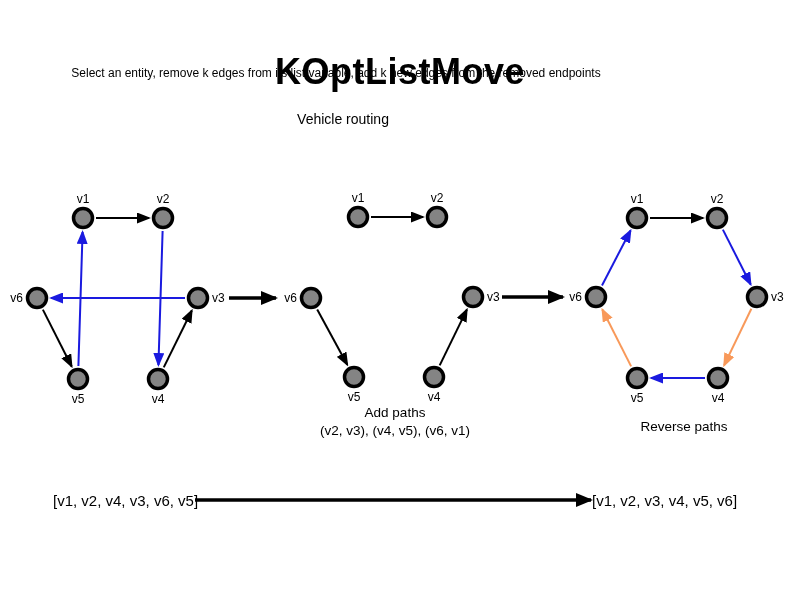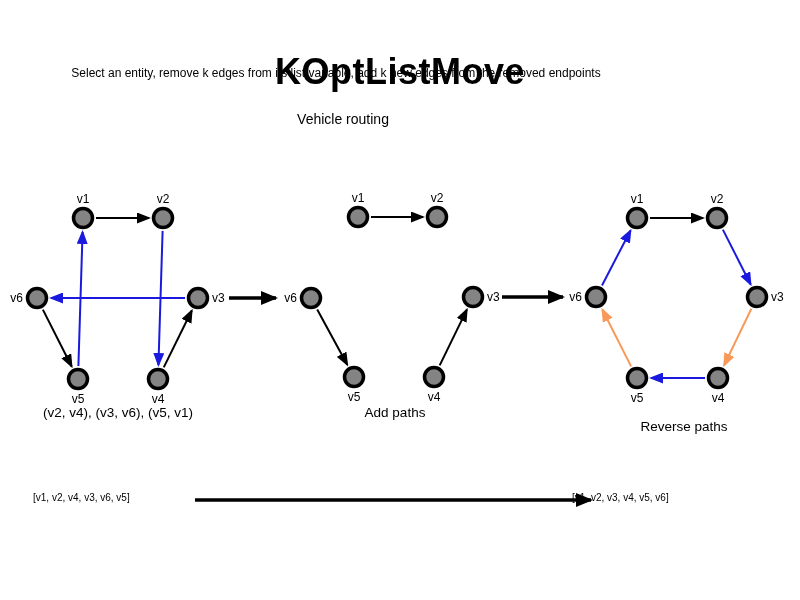--- a/index.html
+++ b/index.html
@@ -17,21 +17,21 @@
   }
   .scenario{
     position:absolute;left:0;top:111px;width:686px;text-align:center;
     font-size:14px;
   }
   svg.diagram{position:absolute;left:0;top:0;}
   .caption{position:absolute;top:404px;width:220px;text-align:center;line-height:18px;font-size:13.5px;}
   .caption-1{left:8px;}
   .caption-2{left:285px;}
   .caption-3{left:574px;margin-top:14px;}
-  .result-text{position:absolute;top:492px;font-size:10px;white-space:nowrap;}
+  .result-text{position:absolute;top:492px;font-size:15px;white-space:nowrap;margin-left:20px;}
   .result-before{left:33px;}
   .result-after{left:572px;}
 </style>
 </head>
 <body>
 
 <h1 class="page-title">KOptListMove</h1>
 <div class="subtitle">Select an entity, remove k edges from its list variable, add k new edges from the removed endpoints</div>
 <div class="scenario">Vehicle routing</div>
 
@@ -100,23 +100,23 @@
     <circle cx="637" cy="378" r="9.5" fill="#848484" stroke="#000000" stroke-width="3.5"></circle>
     <text x="637" y="402" text-anchor="middle" font-size="12" fill="#000">v5</text>
     <circle cx="718" cy="378" r="9.5" fill="#848484" stroke="#000000" stroke-width="3.5"></circle>
     <text x="718" y="402" text-anchor="middle" font-size="12" fill="#000">v4</text>
     <line x1="229" y1="298" x2="276" y2="298" stroke="#000000" stroke-width="3.5" marker-end="url(#ah-big)"></line>
     <line x1="502" y1="297" x2="563" y2="297" stroke="#000000" stroke-width="3.5" marker-end="url(#ah-big)"></line>
     <line x1="195" y1="500" x2="591" y2="500" stroke="#000000" stroke-width="3.5" marker-end="url(#ah-big)"></line>
   </svg>
 
 <div class="caption caption-1">
-  <div>(v2, v4), (v3, v6), (v5, v1)</div>
 </div>
 <div class="caption caption-2">
   <div>Add paths</div>
+  <div>(v2, v3), (v4, v5), (v6, v1)</div>
 </div>
 <div class="caption caption-3">
   <div>Reverse paths</div>
 </div>
 
 <div class="result-text result-before">[v1, v2, v4, v3, v6, v5]</div>
 <div class="result-text result-after">[v1, v2, v3, v4, v5, v6]</div>
 
 </body></html>

